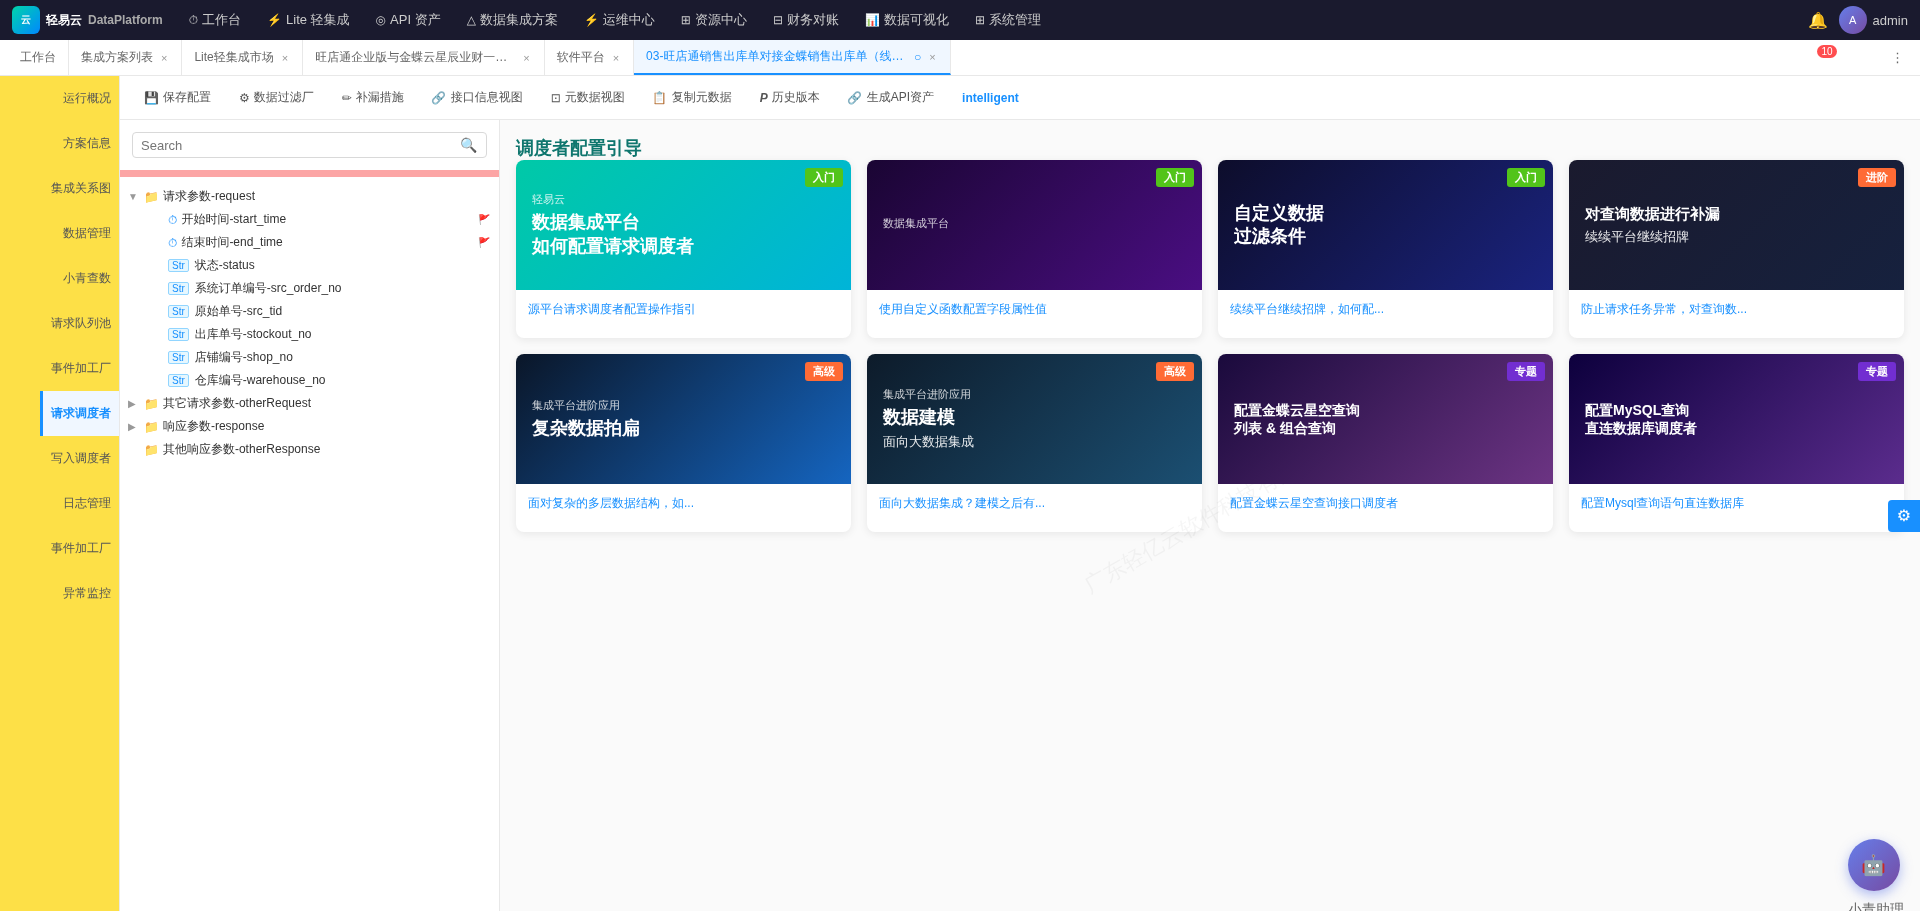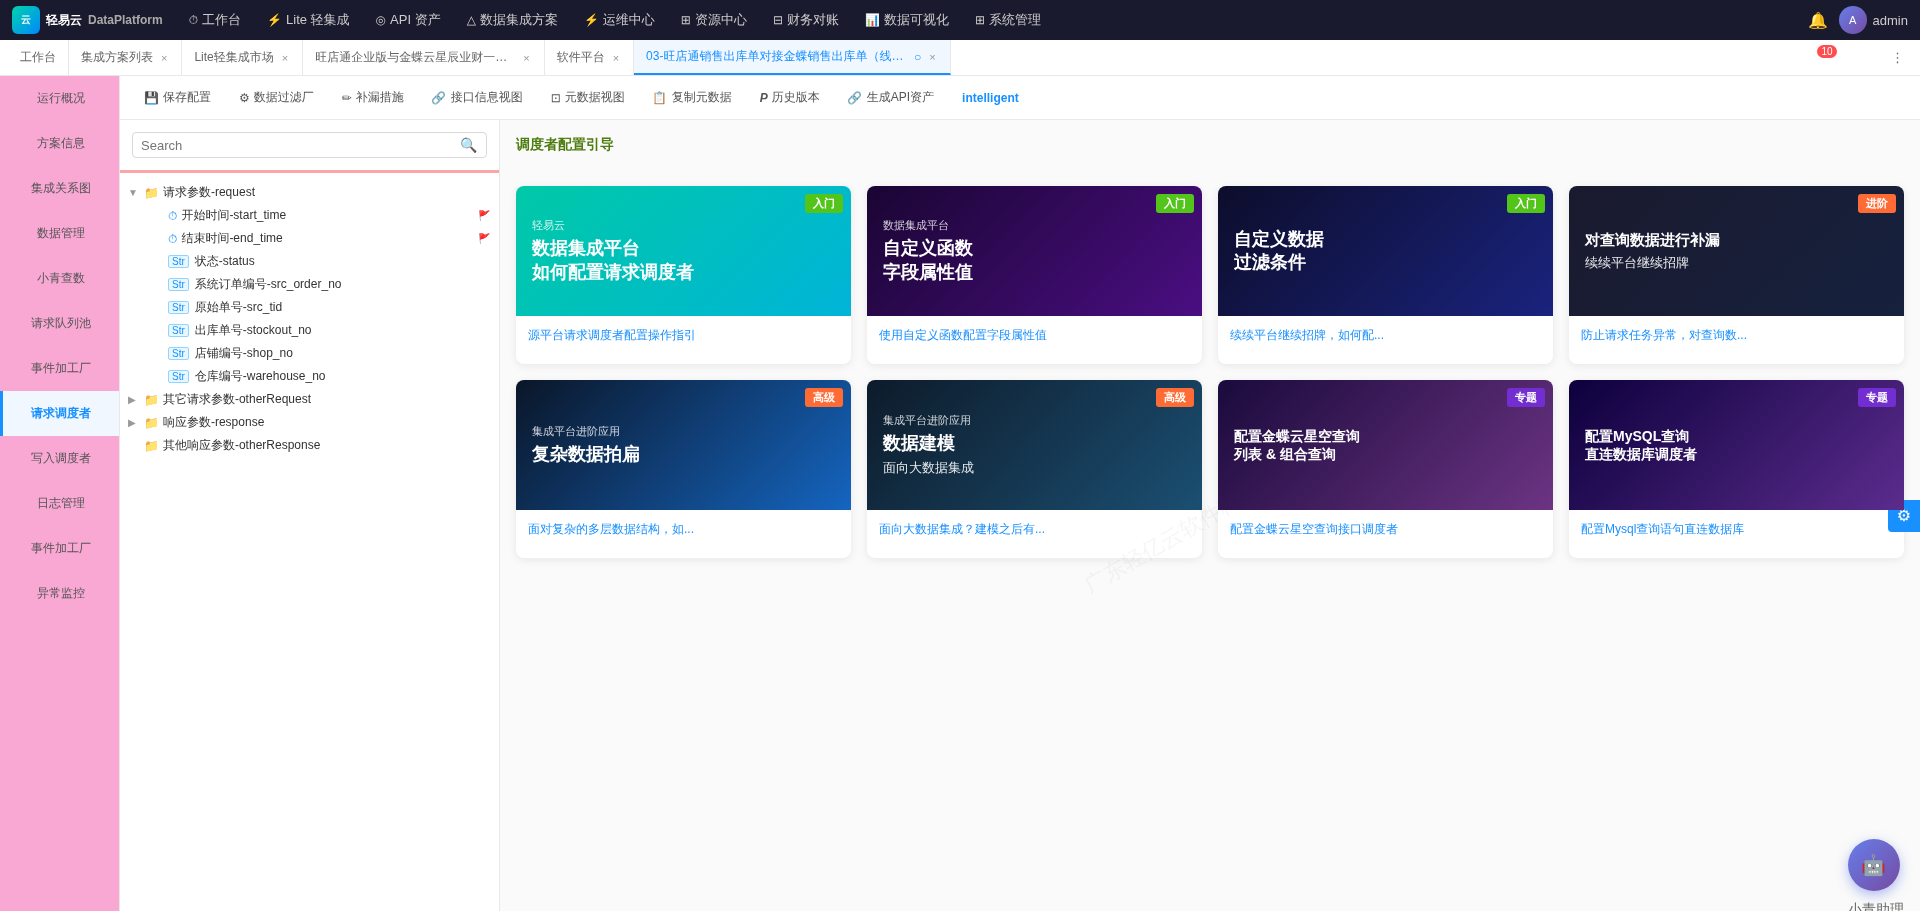--- a/index.html
+++ b/index.html
@@ -94,24 +94,25 @@
 
     
     .main-layout {
       display: flex;
       height: calc(911px - 76px);
     }
 
     
     .sidebar {
       width: 120px;
-      background: #f9a8d4;
+      background: #fde047;
       border-right: 1px solid #e8e8e8;
       display: flex; flex-direction: column;
       flex-shrink: 0;
+      align-items: flex-end;
     }
     .sidebar-item {
       padding: 14px 8px;
       text-align: center;
       cursor: pointer;
       color: #555;
       font-size: 12px;
       border-left: 3px solid transparent;
     }
     .sidebar-item.active { color: #1890ff; border-left: 3px solid #1890ff; background: #f0f7ff; font-weight: bold; }
@@ -158,21 +159,21 @@
     .tree-panel {
       width: 380px;
       background: white;
       border-right: 1px solid #e8e8e8;
       display: flex; flex-direction: column;
       flex-shrink: 0;
       overflow: hidden;
     }
     .tree-search {
       padding: 12px;
-      border-bottom: 3px solid #fca5a5;
+      border-bottom: 7px solid #fca5a5;
     }
     .search-box {
       display: flex; align-items: center;
       border: 1px solid #d9d9d9; border-radius: 4px;
       padding: 4px 8px; gap: 6px;
       background: white;
     }
     .search-box input {
       border: none; outline: none; flex: 1; font-size: 13px; color: #333;
       background: transparent;
@@ -209,22 +210,22 @@
       flex: 1;
       background: #fafafa;
       overflow-y: auto;
       padding: 16px;
       position: relative;
     }
     .right-panel::-webkit-scrollbar { width: 6px; }
     .right-panel::-webkit-scrollbar-thumb { background: #ddd; border-radius: 3px; }
 
     .guide-title {
-      font-size: 14px; color: #4d7c0f; font-weight: bold;
-      margin-bottom: 32px;
+      font-size: 18px; color: #0f766e; font-weight: bold;
+      margin-bottom: 0;
     }
 
     .card-grid {
       display: grid;
       grid-template-columns: repeat(4, 1fr);
       gap: 16px;
     }
 
     .tutorial-card {
       background: white;
@@ -593,21 +594,20 @@
               <div class="thumb-title-small">轻易云</div>
               <div class="thumb-title-main">数据集成平台<br>如何配置请求调度者</div>
             </div>
             <div class="card-desc">源平台请求调度者配置操作指引</div>
           </div>
 
           <div class="tutorial-card">
             <div class="card-thumbnail thumb-2">
               <span class="card-badge badge-intro">入门</span>
               <div class="thumb-title-small">数据集成平台</div>
-              <div class="thumb-title-main">自定义函数<br>字段属性值</div>
             </div>
             <div class="card-desc">使用自定义函数配置字段属性值</div>
           </div>
 
           <div class="tutorial-card">
             <div class="card-thumbnail thumb-3">
               <span class="card-badge badge-intro">入门</span>
               <div class="thumb-title-main">自定义数据<br>过滤条件</div>
             </div>
             <div class="card-desc">续续平台继续招牌，如何配...</div>

